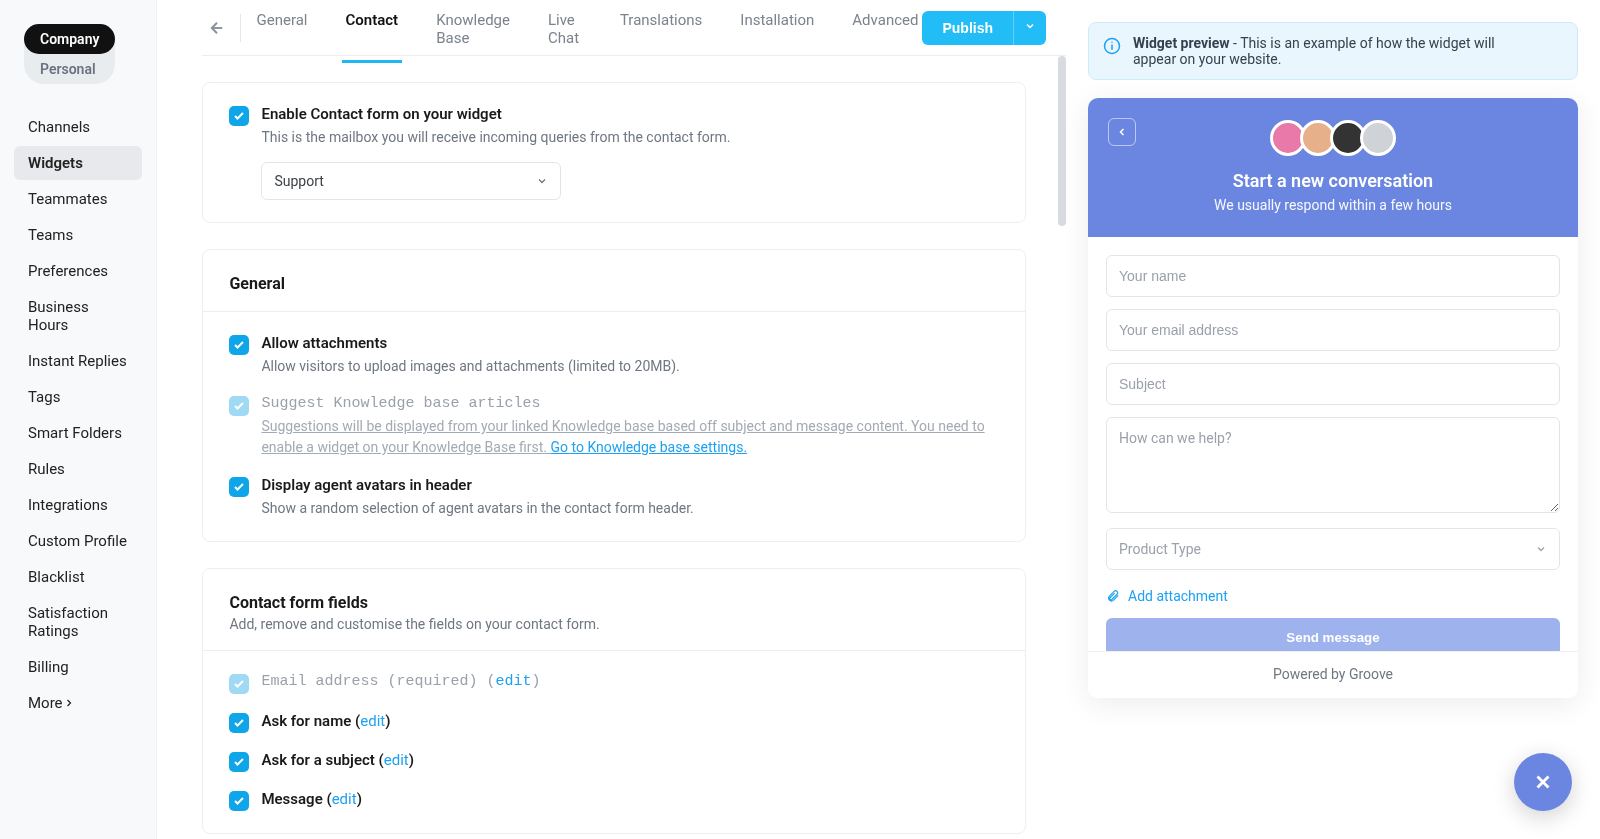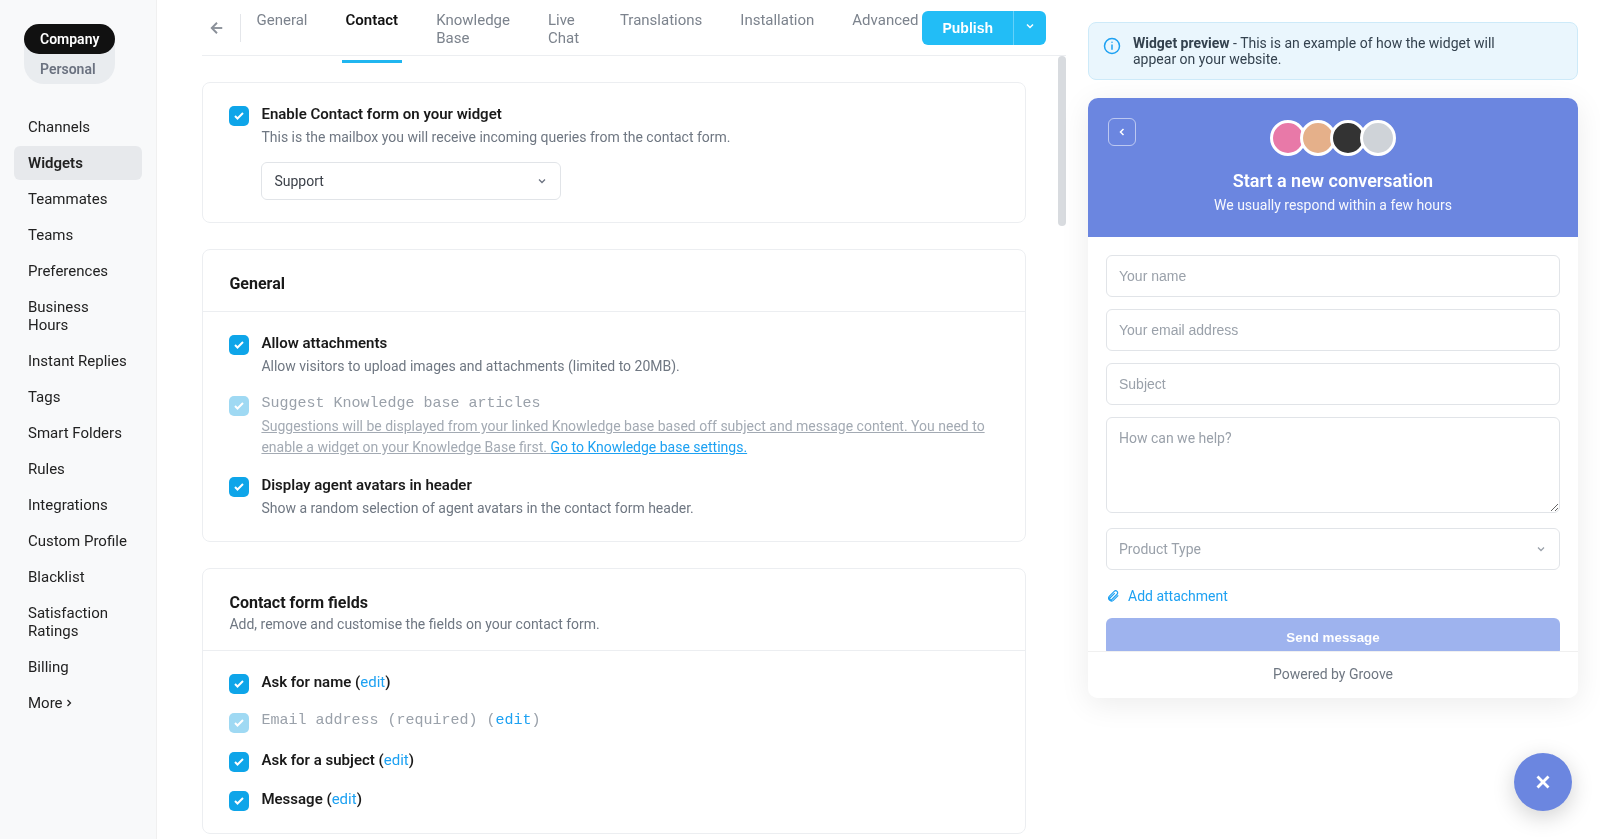--- a/index.html
+++ b/index.html
@@ -201,37 +201,37 @@
             </div>
         </div>
 
         <div class="card">
           <div class="sect-head">
             <h3>Contact form fields</h3>
             <div class="sect-sub">Add, remove and customise the fields on your contact form.</div>
           </div>
           <div class="body" id="fields-body">
               <div class="row">
+                <div class="chk muted">
+                  <svg viewBox="0 0 24 24" fill="none" stroke="#fff" stroke-width="4">
+                    <polyline points="20 6 9 17 4 12"></polyline>
+                  </svg>
+                </div>
+                <div class="row-main">
+                  <div class="lbl muted">Email address (required) (<a class="edit-link">edit</a>)</div>
+                </div>
+              </div>
+              <div class="row">
                 <div class="chk">
                   <svg viewBox="0 0 24 24" fill="none" stroke="#fff" stroke-width="4">
                     <polyline points="20 6 9 17 4 12"></polyline>
                   </svg>
                 </div>
                 <div class="row-main">
                   <div class="lbl">Ask for name (<a class="edit-link">edit</a>)</div>
-                </div>
-              </div>
-              <div class="row">
-                <div class="chk muted">
-                  <svg viewBox="0 0 24 24" fill="none" stroke="#fff" stroke-width="4">
-                    <polyline points="20 6 9 17 4 12"></polyline>
-                  </svg>
-                </div>
-                <div class="row-main">
-                  <div class="lbl muted">Email address (required) (<a class="edit-link">edit</a>)</div>
                 </div>
               </div>
               <div class="row">
                 <div class="chk">
                   <svg viewBox="0 0 24 24" fill="none" stroke="#fff" stroke-width="4">
                     <polyline points="20 6 9 17 4 12"></polyline>
                   </svg>
                 </div>
                 <div class="row-main">
                   <div class="lbl">Ask for a subject (<a class="edit-link">edit</a>)</div>

